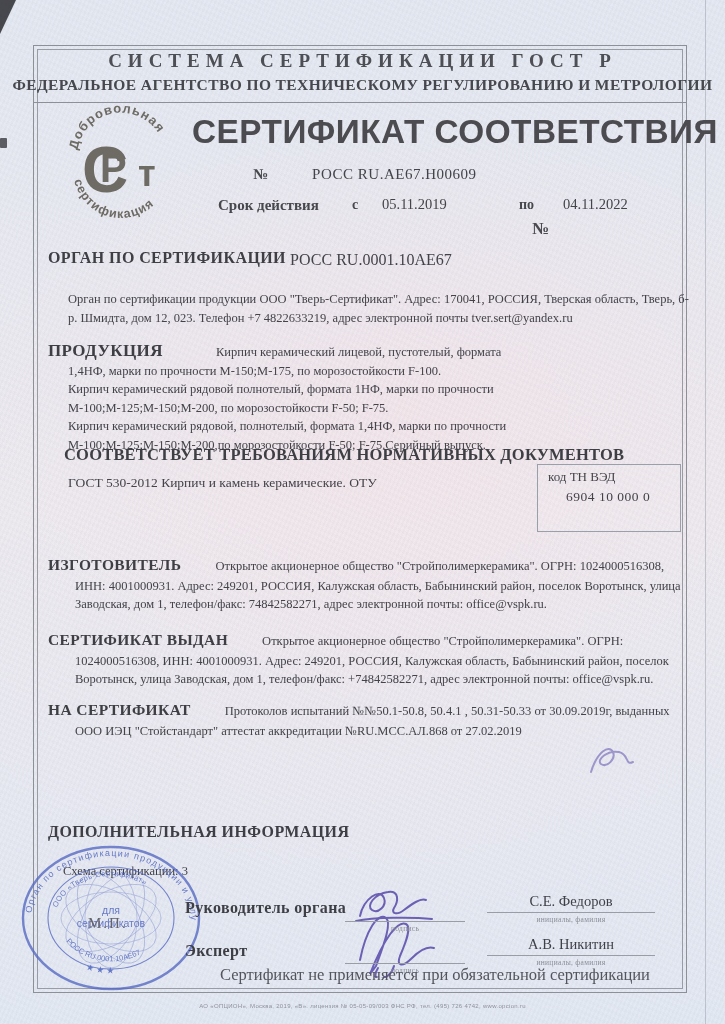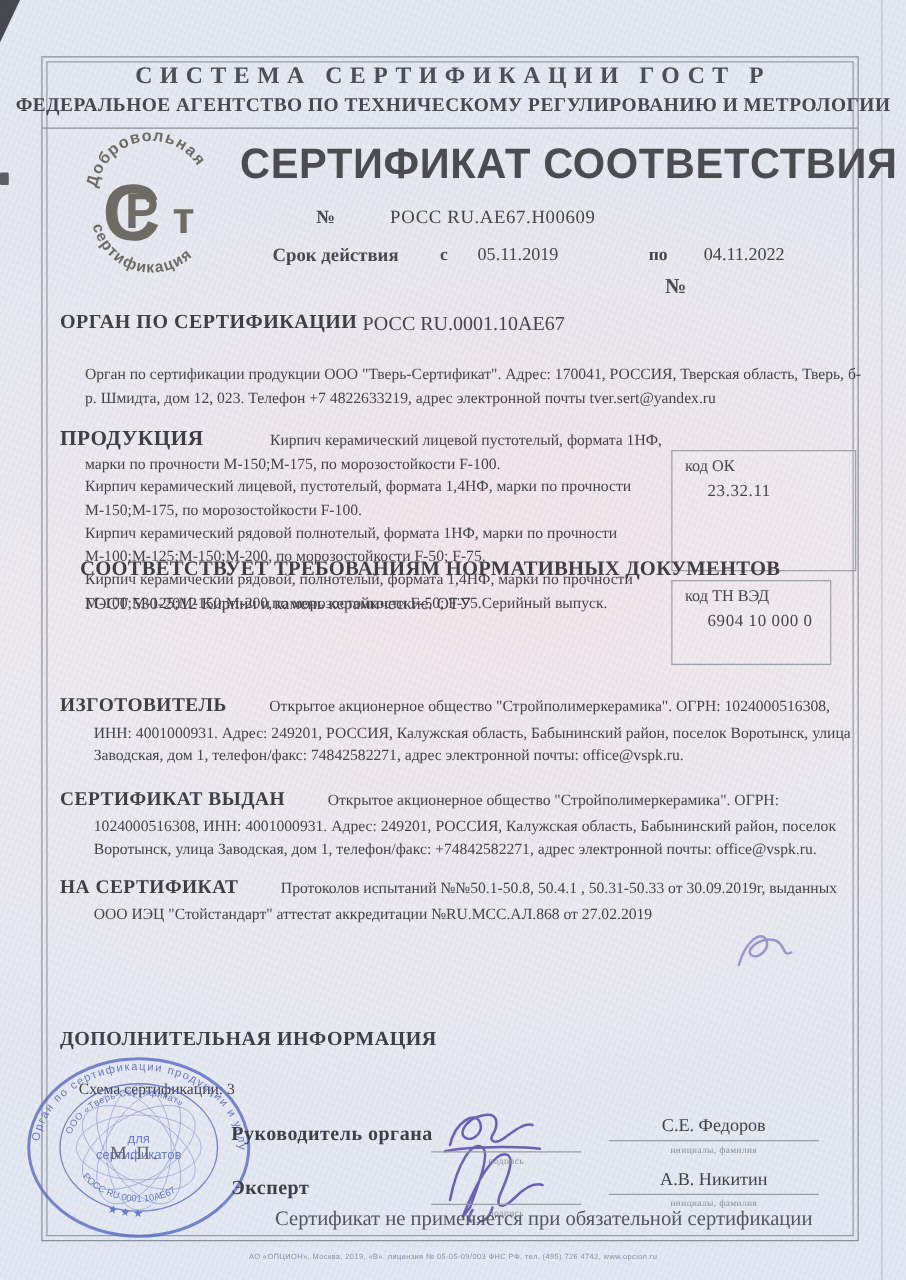--- a/index.html
+++ b/index.html
@@ -57,21 +57,21 @@
   .org-label { left:48px; top:249px; }
   .org-code  { left:290px; top:251px; font-size:16px; color:#43434a; }
   .org-para  { left:68px; top:290px; width:625px; }
 
   .prod-label { left:48px; top:341px; font-size:17px; }
   .prod-block { left:68px; top:343px; width:466px; }
   .prod-block div:first-child { text-indent:148px; }
 
   .code-box { border:1px solid #9aa0ab; background:rgba(255,255,255,.06); }
   .box-ok    { left:537px; top:360px; width:148px; height:97px; }
-  .box-tnved { left:537px; top:464px; width:128px; height:68px; }
+  .box-tnved { left:537px; top:464px; width:144px; height:68px; }
   .code-box .cb-label { position:absolute; left:10px; top:4px; font-size:13px; color:#45454c; }
   .code-box .cb-value { position:absolute; left:28px; top:24px; font-size:13.5px; color:#43434a; letter-spacing:.5px; }
 
   .comply-label { left:48px; top:445px; font-size:16.5px; letter-spacing:.2px;margin-left:16px; }
   .gost-line    { left:68px; top:473px; font-size:13.5px; }
 
   .section { width:640px; padding-left:27px; text-indent:-27px; }
   .section .sec-label { font-size:15.5px; font-weight:bold; letter-spacing:.4px; color:#3e3e45; margin-right:34px; }
   .sec-manufacturer { left:48px; top:554px; }
   .sec-issued       { left:48px; top:629px; }
@@ -159,30 +159,25 @@
   <div class="abs validity-to">04.11.2022</div>
 
   <div class="abs blank-no-sym">№</div>
 
   <div class="abs body-label org-label">ОРГАН ПО СЕРТИФИКАЦИИ</div>
   <div class="abs org-code">РОСС RU.0001.10AE67</div>
   <div class="abs body-text org-para">Орган по сертификации продукции ООО "Тверь-Сертификат". Адрес: 170041, РОССИЯ, Тверская область, Тверь, б-р. Шмидта, дом 12, 023. Телефон +7 4822633219, адрес электронной почты tver.sert@yandex.ru</div>
 
   <div class="abs body-label prod-label">ПРОДУКЦИЯ</div>
   <div class="abs body-text prod-block">
-    <div>Кирпич керамический лицевой пустотелый, формата 1НФ, марки по прочности М-150;М-175, по морозостойкости F-100.</div>
     <div>Кирпич керамический лицевой, пустотелый, формата 1,4НФ, марки по прочности М-150;М-175, по морозостойкости F-100.</div>
     <div>Кирпич керамический рядовой полнотелый, формата 1НФ, марки по прочности М-100;М-125;М-150;М-200, по морозостойкости F-50; F-75.</div>
     <div>Кирпич керамический рядовой, полнотелый, формата 1,4НФ, марки по прочности М-100;М-125;М-150;М-200,по морозостойкости F-50; F-75.Серийный выпуск.</div>
   </div>
 
-  <div class="abs code-box box-ok">
-    <div class="cb-label">код ОК</div>
-    <div class="cb-value">23.32.11</div>
-  </div>
 
   <div class="abs body-label comply-label">СООТВЕТСТВУЕТ ТРЕБОВАНИЯМ НОРМАТИВНЫХ ДОКУМЕНТОВ</div>
   <div class="abs body-text gost-line">ГОСТ 530-2012 Кирпич и камень керамические. ОТУ</div>
 
   <div class="abs code-box box-tnved">
     <div class="cb-label">код ТН ВЭД</div>
     <div class="cb-value">6904 10 000 0</div>
   </div>
 
   <div class="abs body-text section sec-manufacturer">

